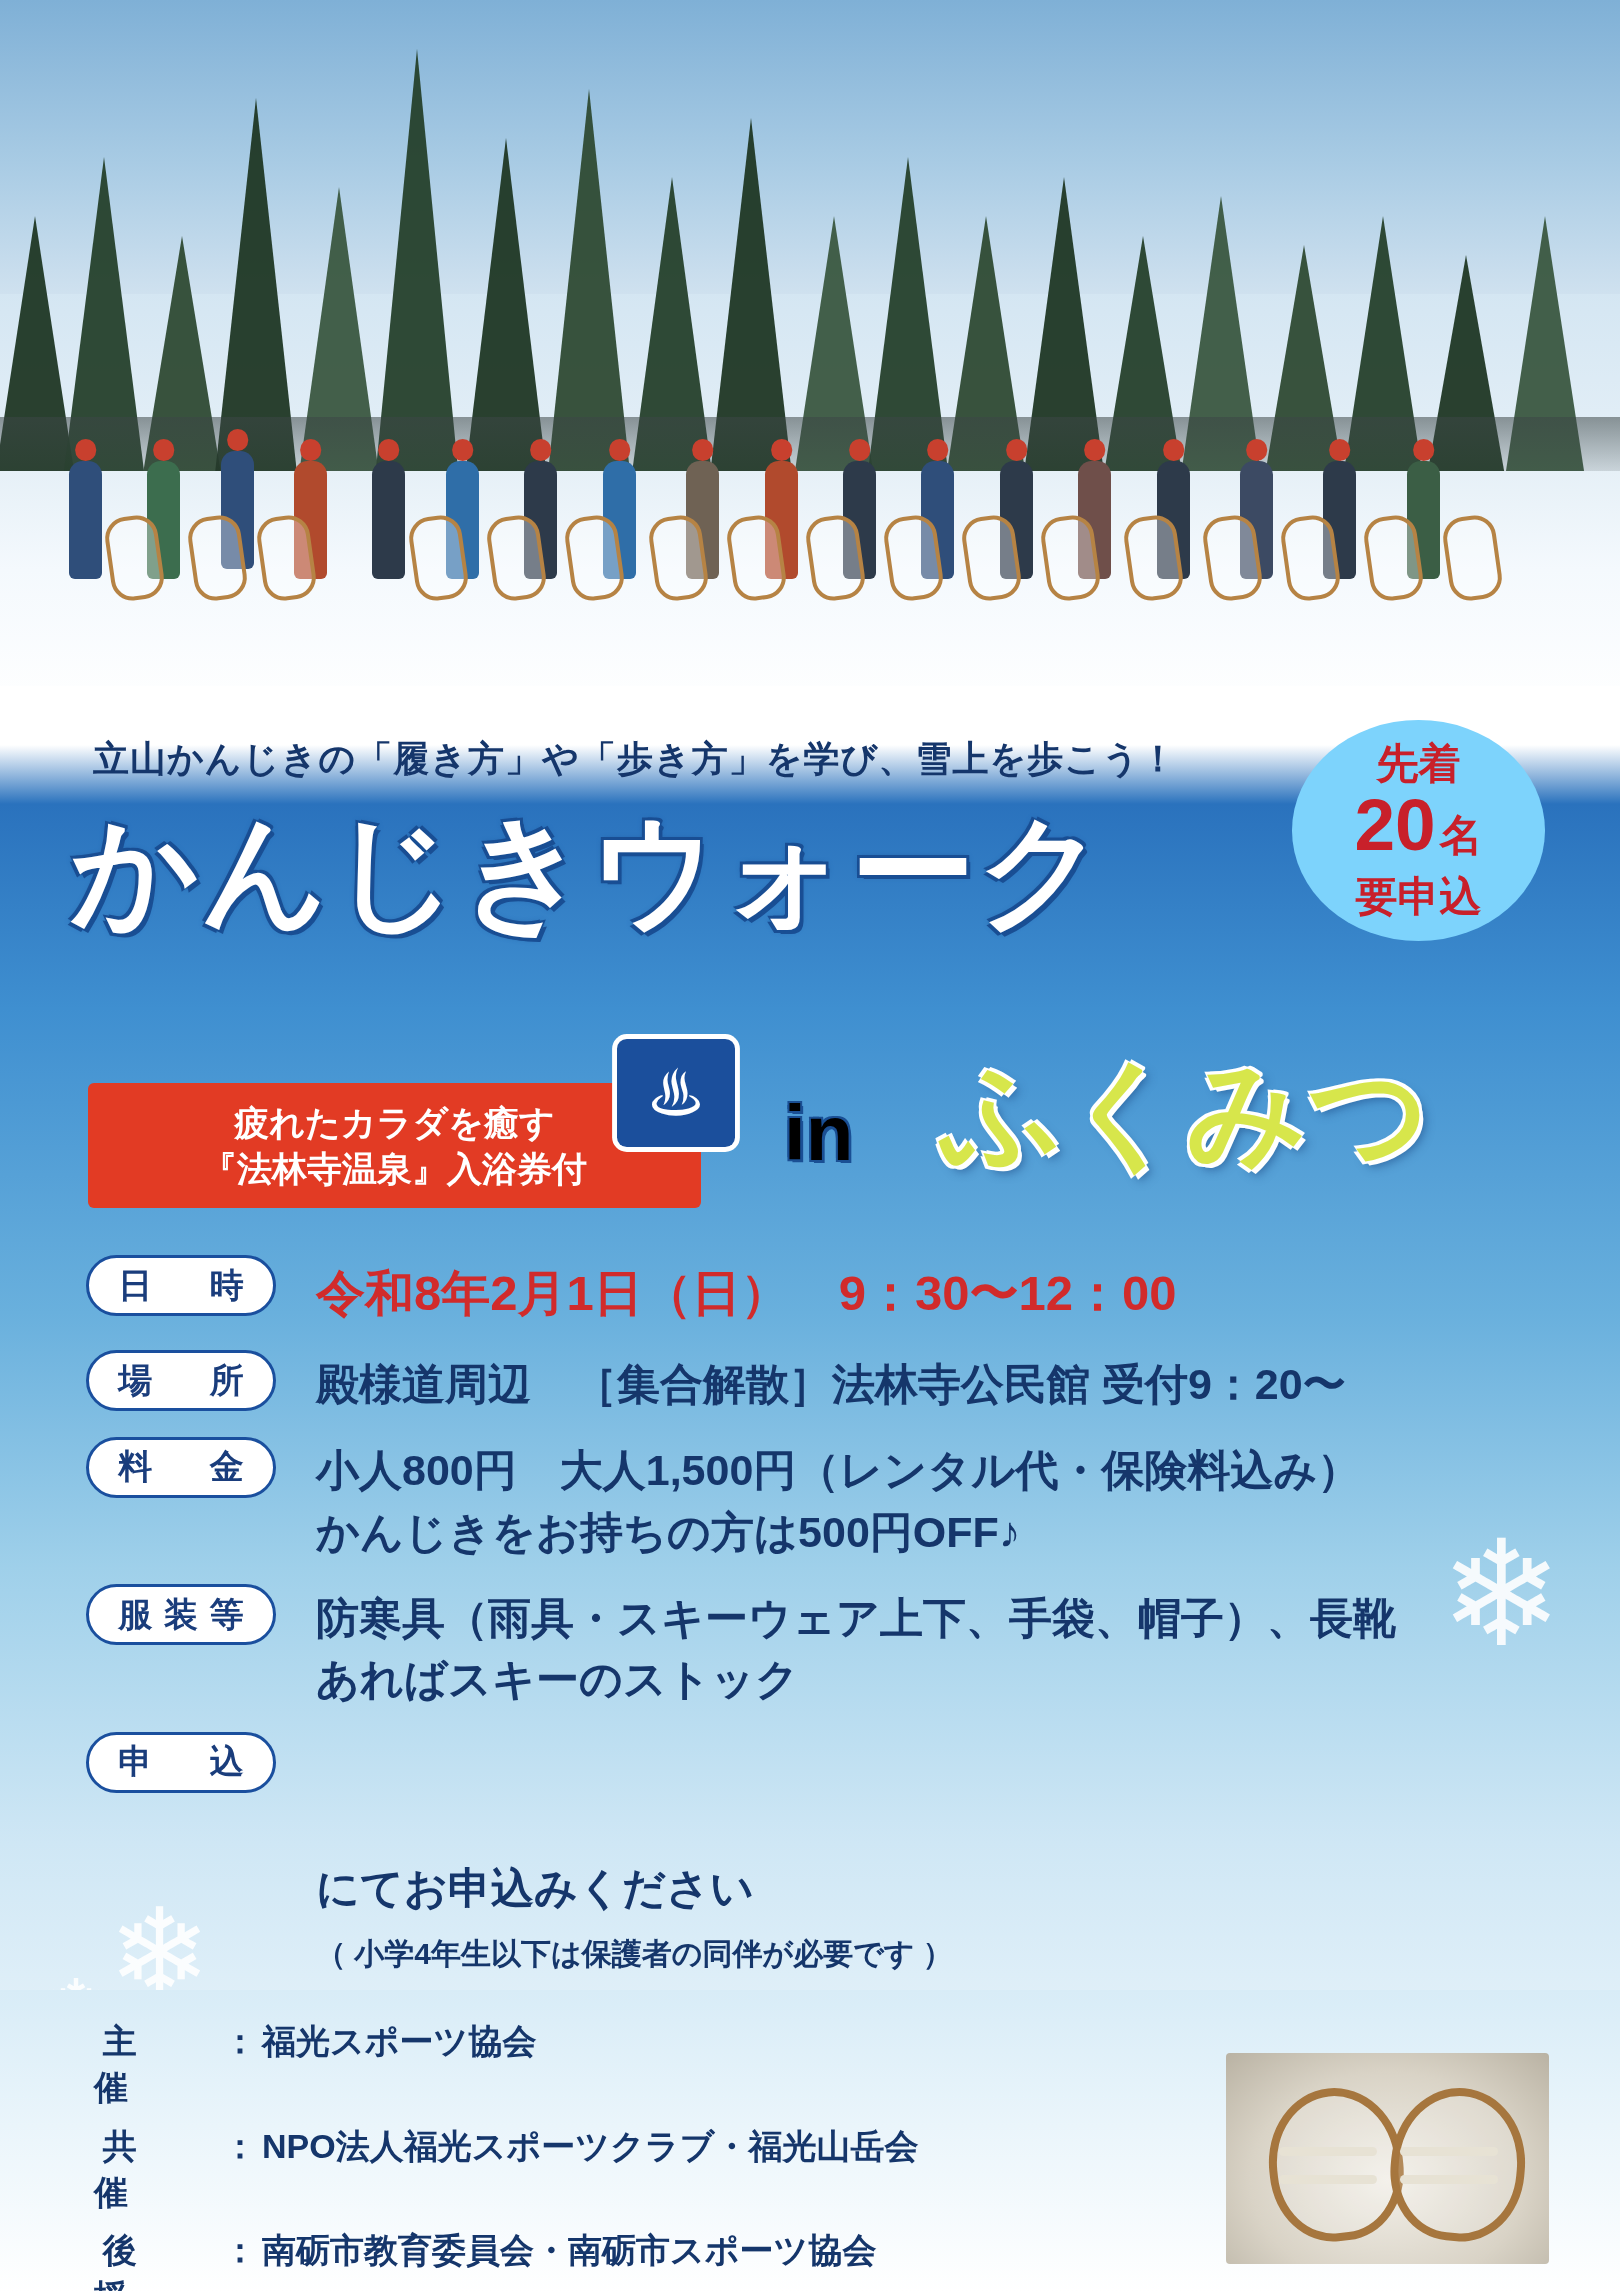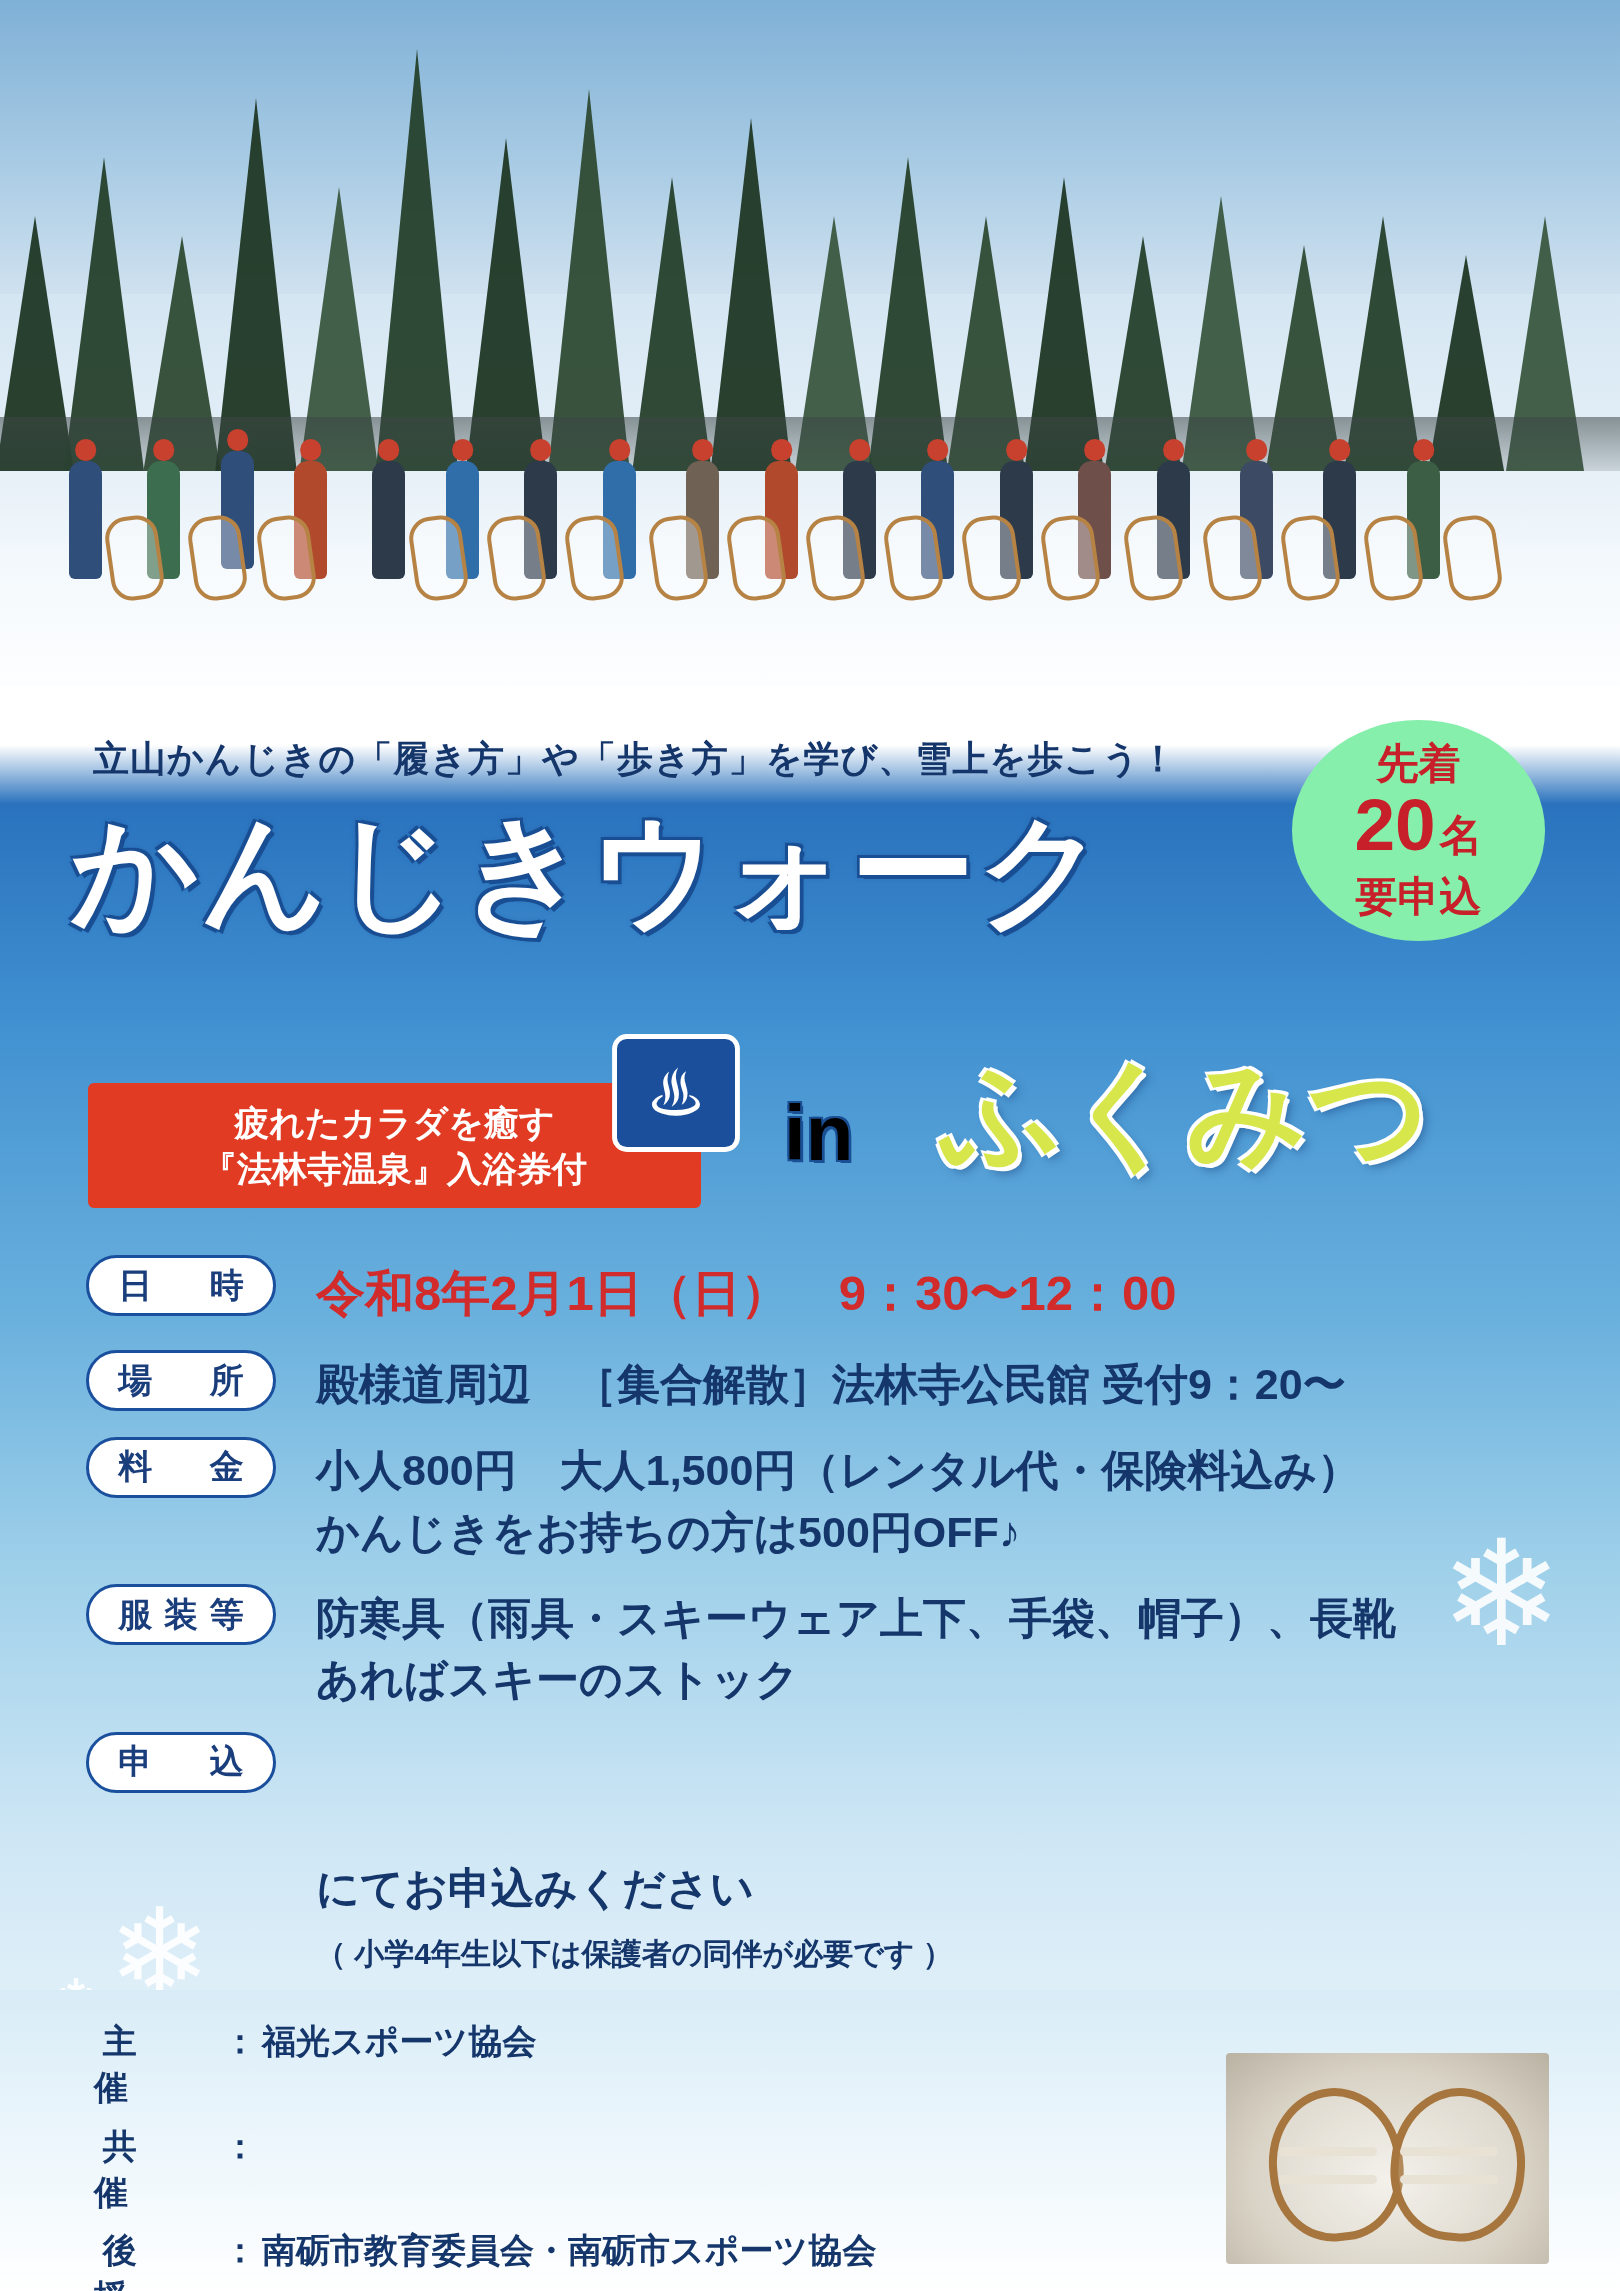--- a/index.html
+++ b/index.html
@@ -101,21 +101,21 @@
     text-shadow:
       0 0 2px #1a4f94, 0 0 5.9px #1a4f94,
       3.9px 3.9px 0 #1a4f94, -2.9px 2.9px 0 #1a4f94,
       2.9px -2.9px 0 #1a4f94, -2.9px -2.9px 0 #1a4f94;
   }
   .badge {
     position: absolute;
     left: 1292px; top: 720px;
     width: 253px; height: 221px;
     border-radius: 50%;
-    background: #86efac;
+    background: #7dd3fc;
     display: flex; flex-direction: column;
     align-items: center; justify-content: center;
     color: #c8202a;
     font-weight: bold;
     line-height: 1;
   }
   .badge .b1 { font-size: 42px; margin-bottom: 3.9px; }
   .badge .b2 { font-size: 73px; display: flex; align-items: baseline; }
   .badge .b2 small { font-size: 43px; margin-left: 3.9px; }
   .badge .b3 { font-size: 42px; margin-top: 15px; }
@@ -423,20 +423,21 @@
 
 <div class="credits">
   <div class="credit">
     <span class="ctitle">主　催</span>
     <span class="colon">：</span>
     <span class="cval">福光スポーツ協会</span>
   </div>
   <div class="credit">
     <span class="ctitle">共　催</span>
     <span class="colon">：</span>
+    <span class="cval">NPO法人福光スポーツクラブ・福光山岳会</span>
   </div>
   <div class="credit">
     <span class="ctitle">後　援</span>
     <span class="colon">：</span>
     <span class="cval">南砺市教育委員会・南砺市スポーツ協会</span>
   </div>
 
 </div>
 
 <div class="photo2">

